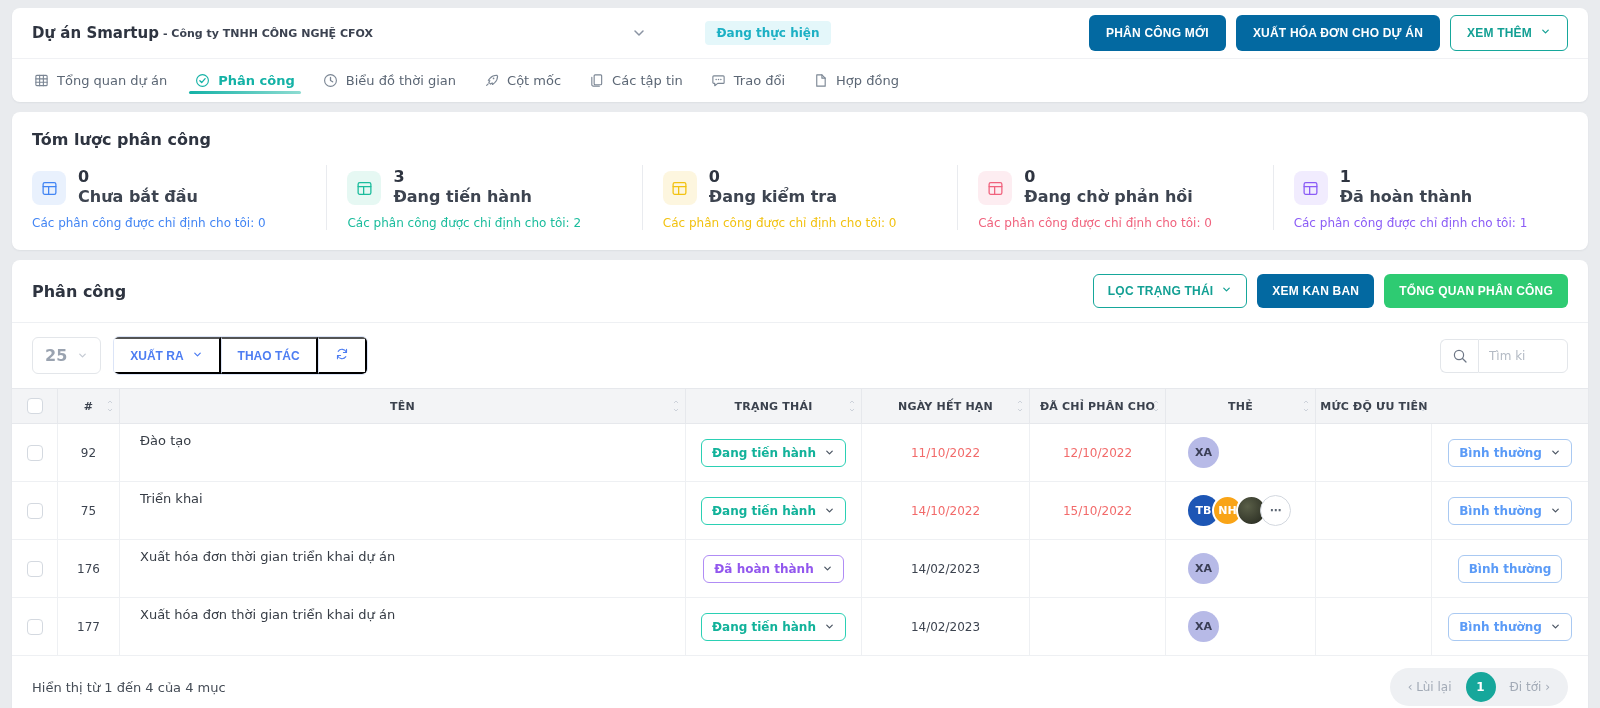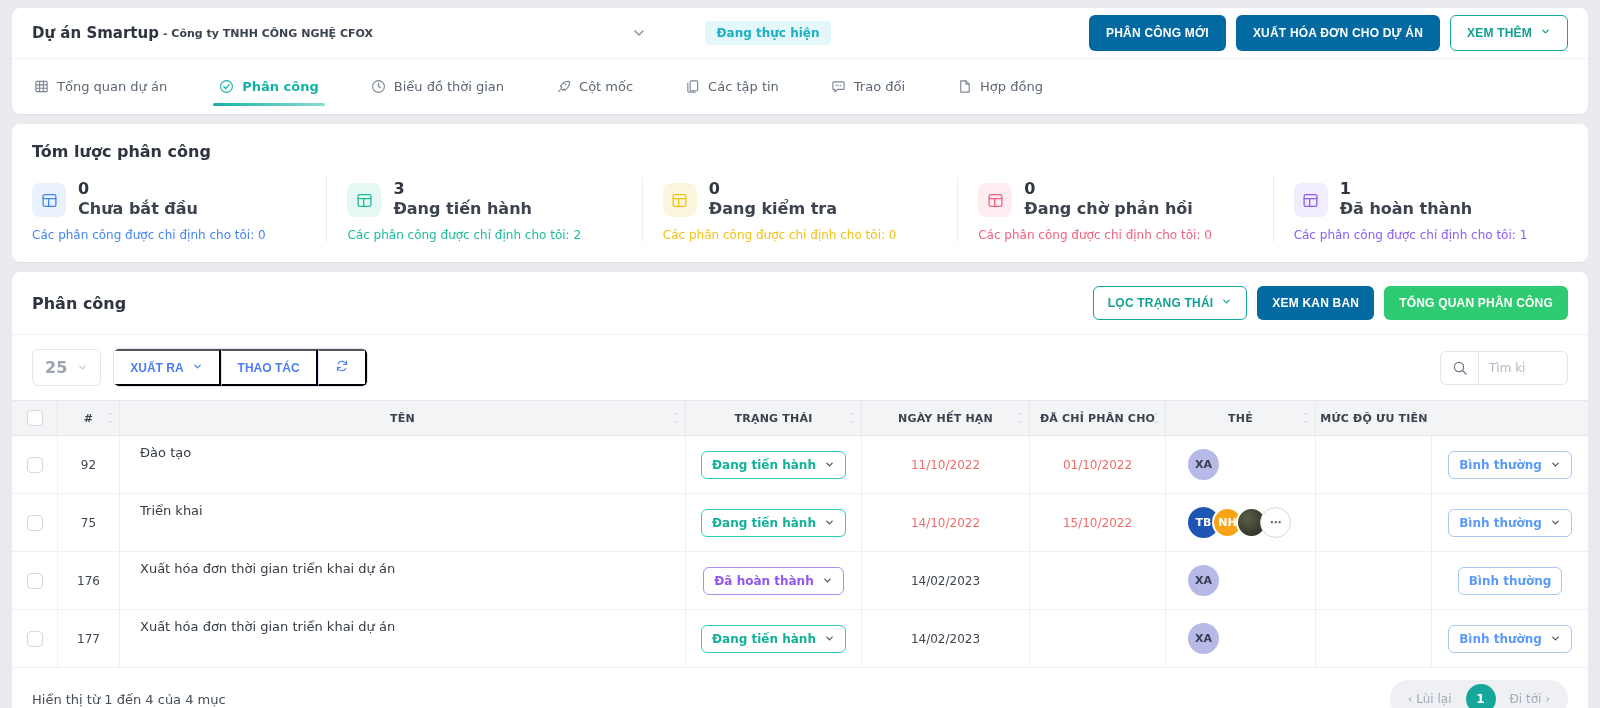--- a/index.html
+++ b/index.html
@@ -18,21 +18,21 @@
   .head-chevron { color:#8a93a2; margin-left:auto; cursor:pointer; display:flex; }
   .status-badge { margin-left:58px; background:#e4f7fa; color:#1cb0c4; font-size:12px; font-weight:600;
     padding:5px 12px; border-radius:4px; white-space:nowrap; }
   .head-buttons { margin-left:auto; display:flex; gap:10px; align-items:center; }
   .btn { border-radius:6px; font-size:12px; font-weight:700; padding:10px 16px; cursor:pointer; border:1px solid transparent;
     letter-spacing:.2px; display:inline-flex; align-items:center; gap:8px; white-space:nowrap; background:#fff; }
   .btn-teal { background:#0369a1; color:#fff; }
   .btn-outline-teal { background:#fff; color:#13a094; border-color:#16a79b; }
   .btn-green { background:#2ecb72; color:#fff; }
 
-  .tabs { display:flex; gap:52px; padding:0 22px; border-top:1px solid #f0f1f4; height:56px; align-items:center; }
+  .tabs { display:flex; gap:28px; padding:0 22px; border-top:1px solid #f0f1f4; height:44px; align-items:center; }
   .tab { display:flex; align-items:center; gap:8px; font-size:13px; color:#5c6775; cursor:pointer; height:100%;
     position:relative; font-weight:500; }
   .tab .ticon { display:flex; color:#7b8694; }
   .tab.active { color:#14b2a6; font-weight:600; }
   .tab.active .ticon { color:#14b2a6; }
   .tab.active::after { content:""; position:absolute; left:-6px; right:-6px; bottom:8px; height:3px; border-radius:3px;
     background:linear-gradient(90deg,#14b2a6,#8edcd2); }
 
   
   .summary { padding:18px 0 20px; }
@@ -414,21 +414,21 @@
             <span class="pill pill-teal">
         <span>Đang tiến hành</span>
         <span class="pchev">
                 <svg width="11" height="11" viewBox="0 0 16 16" fill="none" stroke="currentColor" stroke-width="1.2" stroke-linecap="round" stroke-linejoin="round">
                   <path d="M4 6l4 4 4-4" stroke-width="1.8"></path>
                 </svg>
               </span>
             </span>
           </div>
     <div class="cell date-red">11/10/2022</div>
-    <div class="cell date-red">01/10/2022</div>
+    <div class="cell date-red">12/10/2022</div>
     <div class="cell">
             <span class="avatars">
               <span class="av" style="background:#b7bae7;color:#3a3e55">XA</span>
             </span>
           </div>
     <div class="cell"></div>
     <div class="cell">
             <span class="pill pill-blue">
         <span>Bình thường</span>
         <span class="pchev">

